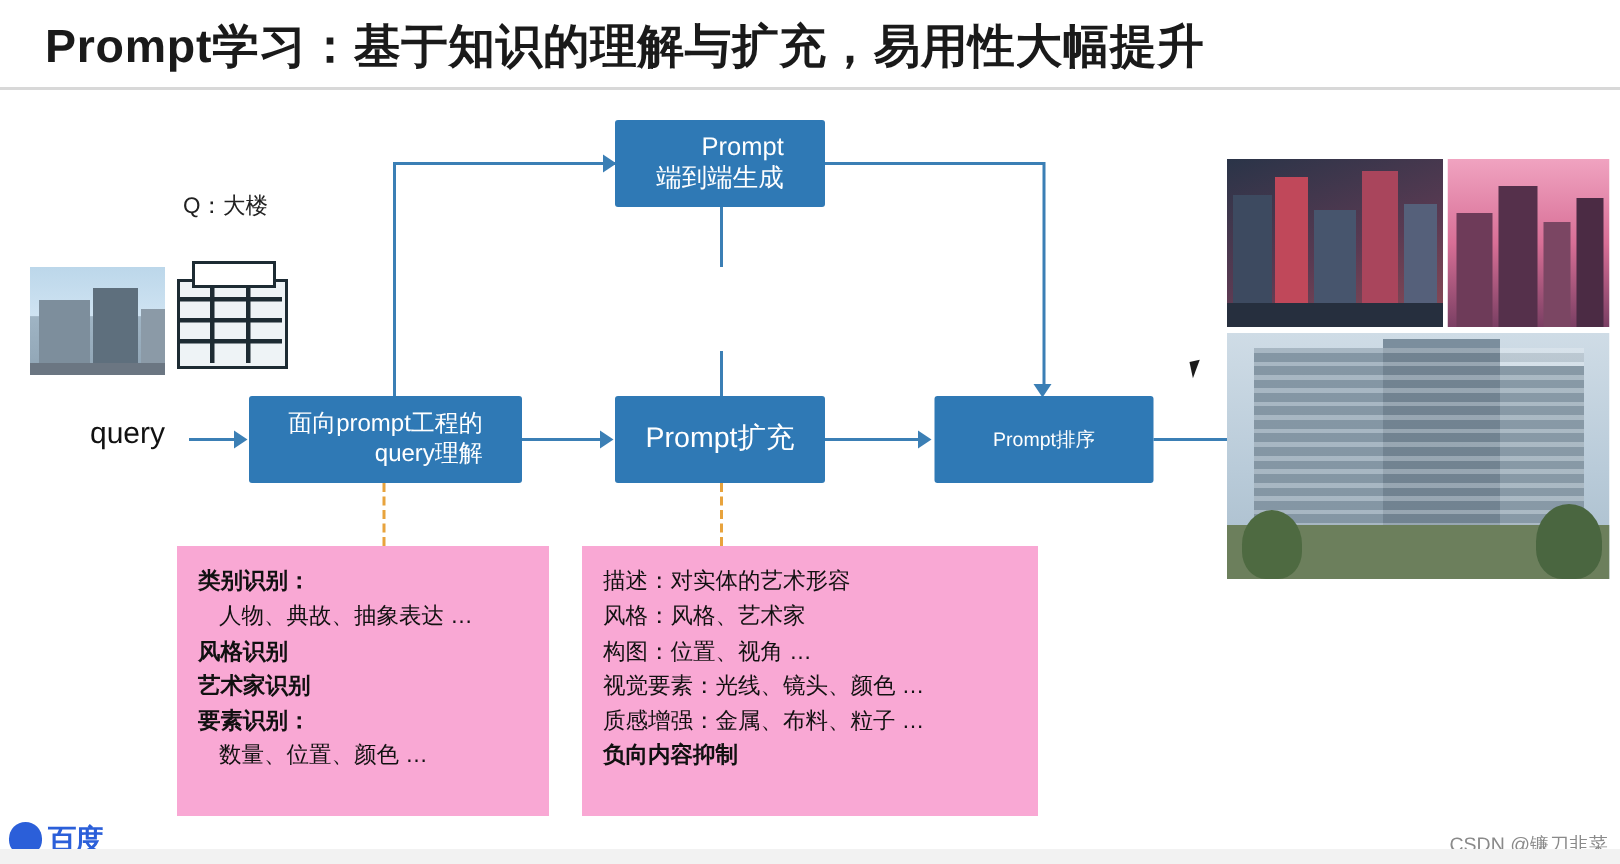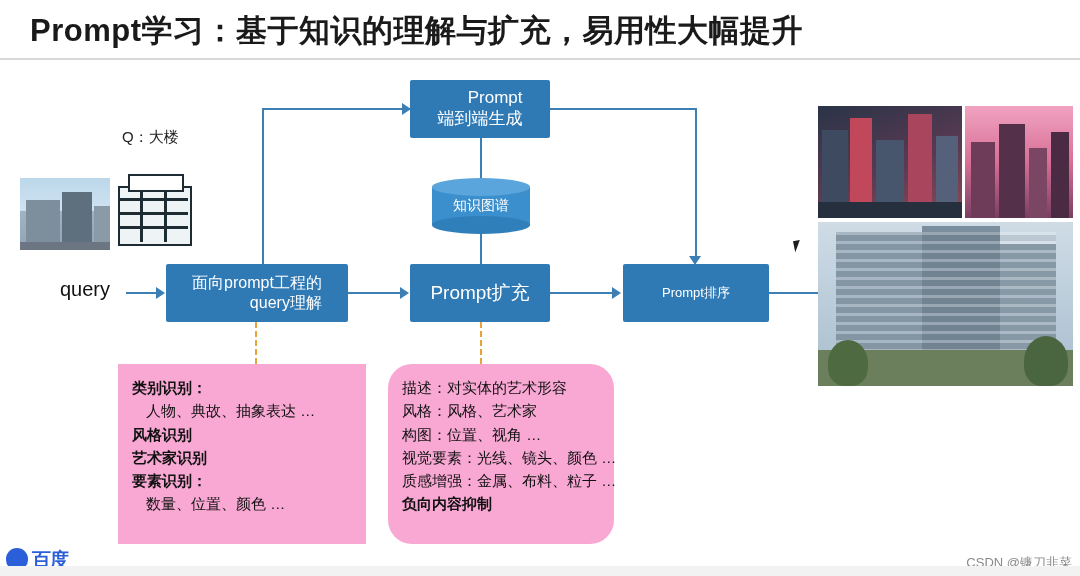--- a/index.html
+++ b/index.html
@@ -112,21 +112,21 @@
   .panel {
     position: absolute;
     background: #f9a8d4;
     box-sizing: border-box;
     padding: 12px 14px;
     font-size: 15px;
     color: #111;
     line-height: 1.55;
   }
   #panel-left { left: 118px; top: 364px; width: 248px; height: 180px; }
-  #panel-right { left: 388px; top: 364px; width: 226px; height: 180px; border-radius: 24px; }
+  #panel-right { left: 388px; top: 364px; width: 304px; height: 180px; }
   .panel .row { white-space: nowrap; }
   .panel .row.b { font-weight: bold; }
   .panel .row.ind { padding-left: 14px; }
 
   
   .conn {
     position: absolute;
     background: #3b7fb5;
   }
   .conn.h { height: 2px; }
@@ -240,26 +240,20 @@
   <div class="conn v" style="left:480px; top:138px; height:40px;"></div>
   <div class="conn v" style="left:480px; top:234px; height:30px;"></div>
 
   <div class="box" id="box-prompt-gen">
     <div>
       <div>Prompt</div>
       <div>端到端生成</div>
     </div>
   </div>
 
-  <div id="kg-cylinder">
-    <div class="cyl-body"></div>
-    <div class="cyl-bottom"></div>
-    <div class="cyl-top"></div>
-    <div class="cyl-label">知识图谱</div>
-  </div>
 
   <div class="box" id="box-prompt-expand">
     <div>Prompt扩充</div>
   </div>
 
   <div class="box" id="box-query-understand">
     <div>
       <div>面向prompt工程的</div>
       <div>query理解</div>
     </div>

